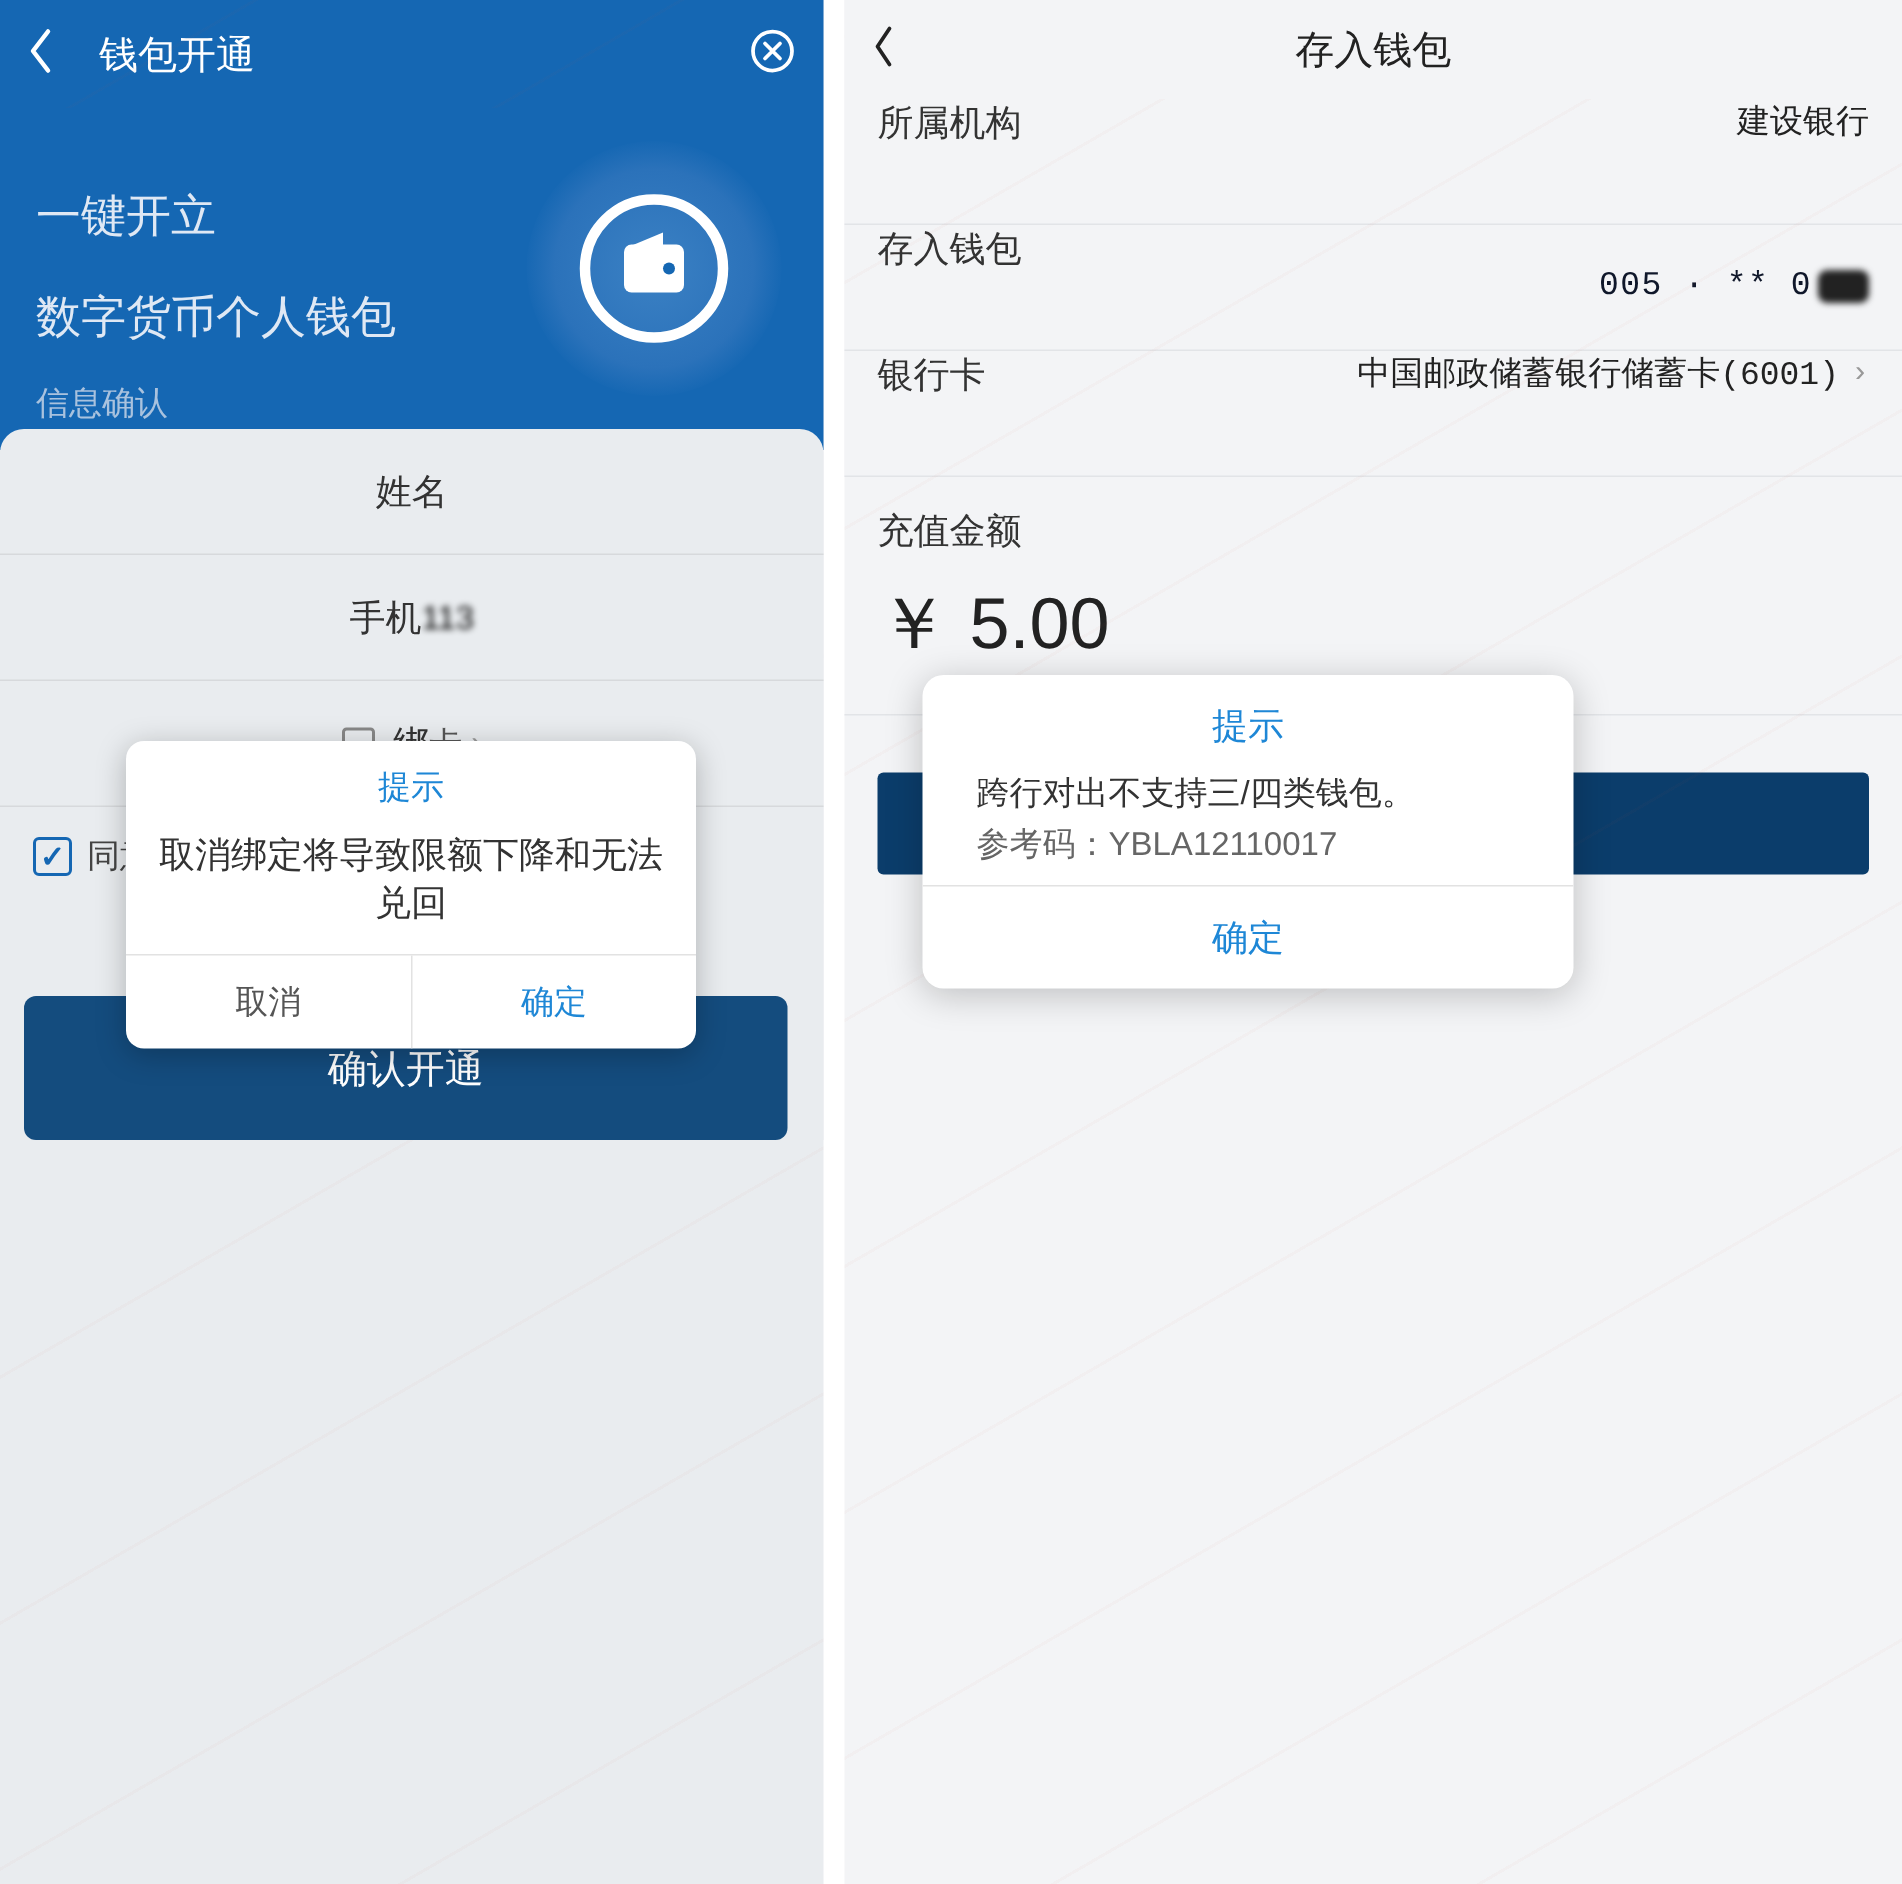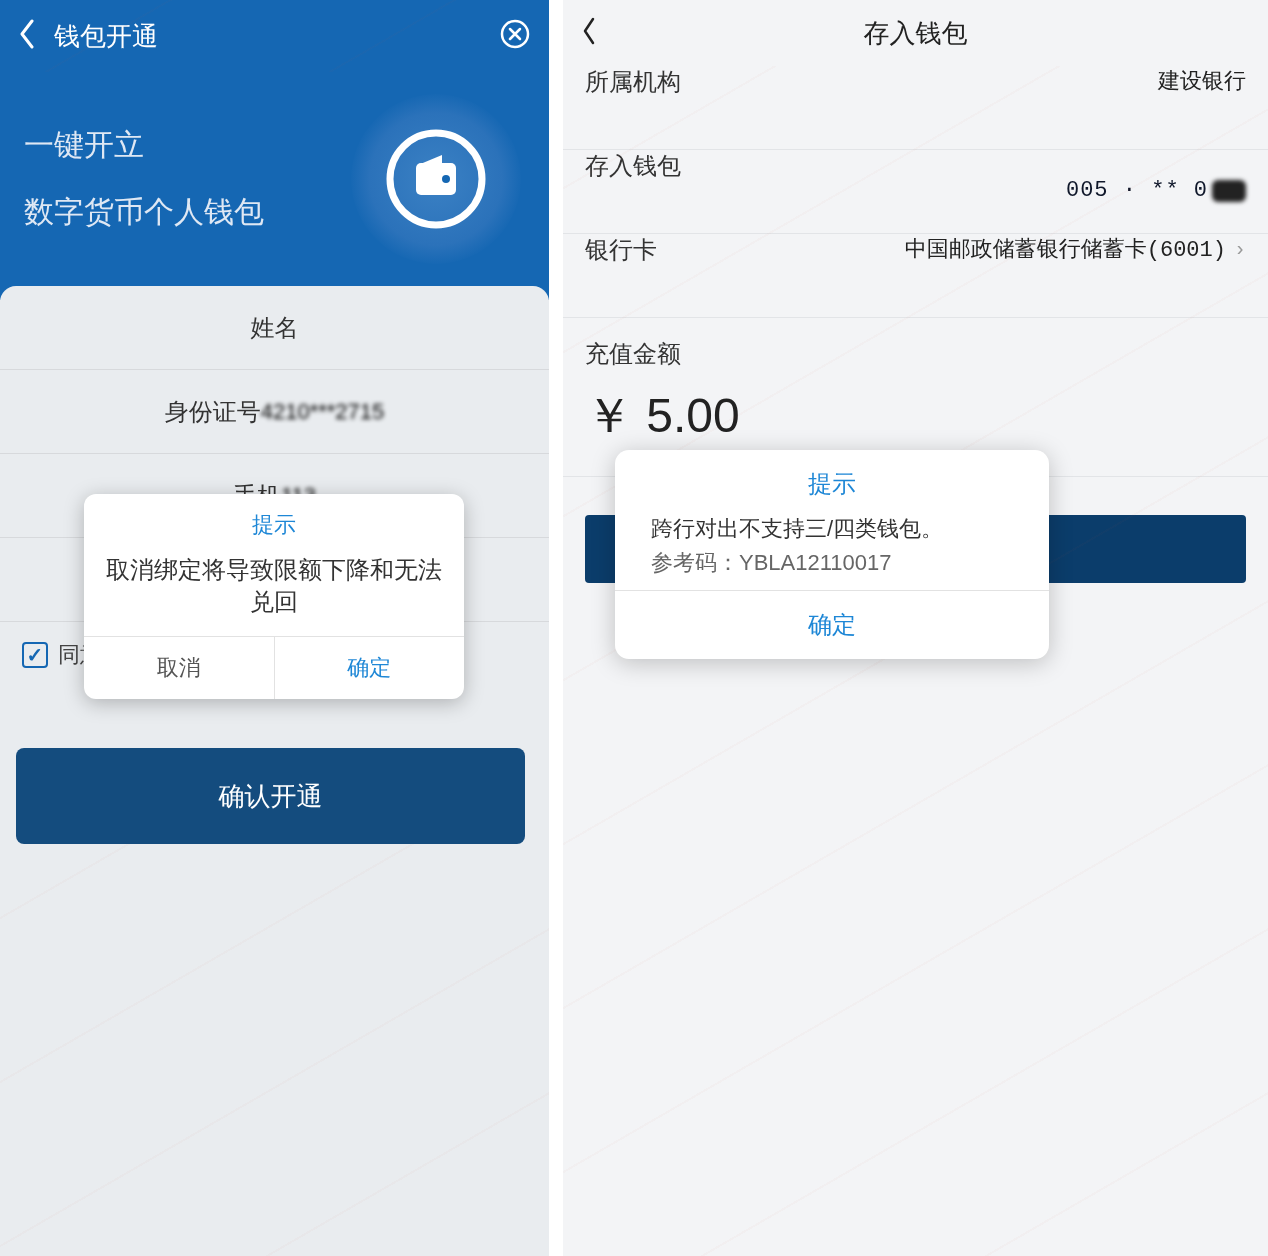--- a/index.html
+++ b/index.html
@@ -23,21 +23,21 @@
     background: #1567b3;
     display: flex;
     align-items: center;
     padding: 0 18px;
     justify-content: space-between;
   }
   .hdr-l .back-ic svg { width: 18px; height: 30px; }
   .hdr-l .title {
     color: #fff;
     font-size: 26px;
-    margin-left: 18px;
+    margin-left: 30px;
     flex: 1;
   }
   .hdr-l .close-ic svg { width: 32px; height: 32px; }
   .hero {
     background: #1567b3;
     height: 228px;
     padding: 30px 24px 0 24px;
     position: relative;
     overflow: hidden;
   }
@@ -265,38 +265,35 @@
       <svg viewBox="0 0 32 32">
           <circle cx="16" cy="16" r="13" stroke="#fff" stroke-width="2.5" fill="none"></circle>
           <path d="M11 11 L21 21 M21 11 L11 21" stroke="#fff" stroke-width="2.5" stroke-linecap="round"></path>
         </svg>
     </span>
   </div>
 
   <div class="hero">
     <div class="h1">一键开立</div>
     <div class="h1">数字货币个人钱包</div>
+    <div class="h2">信息确认</div>
     <div class="wallet-ring">
       <svg viewBox="0 0 108 108">
         <circle cx="54" cy="54" r="46" stroke="#fff" stroke-width="7" fill="none"></circle>
         <rect x="34" y="38" width="40" height="32" rx="5" fill="#fff"></rect>
         <circle cx="64" cy="54" r="4" fill="#1567b3"></circle>
         <path d="M36 40 L60 30 L60 40" fill="#fff"></path>
       </svg>
     </div>
   </div>
 
   <div class="form-l">
     <div class="row-l">
       <span>姓名</span>
       <span class="val"></span>
-    </div>
-    <div class="row-l">
-      <span>身份证号</span>
-      <span class="val blur">4210***2715</span>
     </div>
     <div class="row-l">
       <span>手机</span>
       <span class="val blur">113</span>
     </div>
     <div class="row-l">
       <span style="display:flex;align-items:center;">
         <span style="width:22px;height:22px;border:2px solid #888;border-radius:3px;margin-right:12px;"></span>
         <span>绑</span>
       </span>

